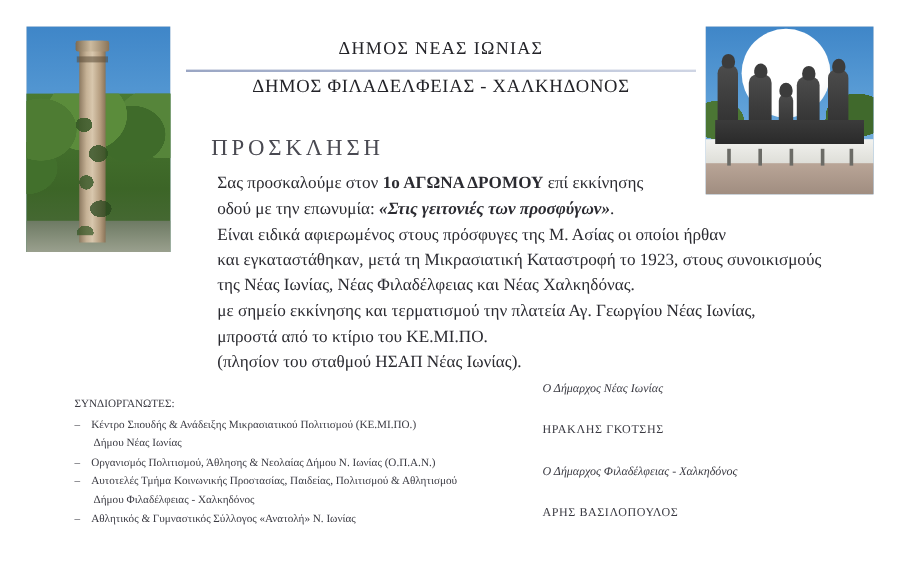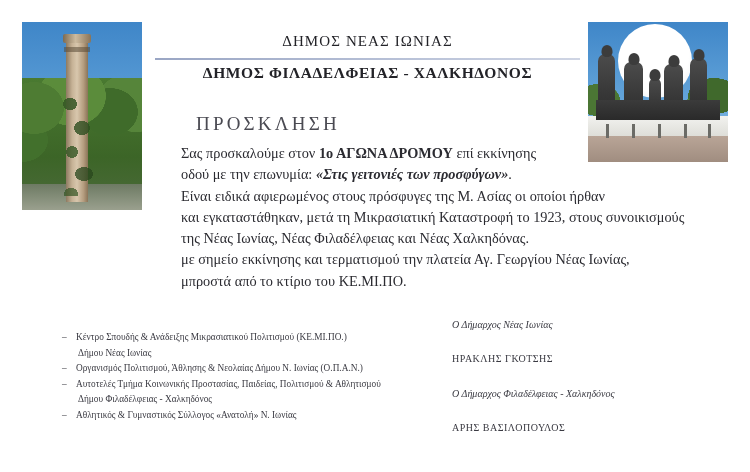--- a/index.html
+++ b/index.html
@@ -132,29 +132,29 @@
     font-size: 15px;
     font-weight: normal;
     letter-spacing: 1.1px;
     color: #232328;
   }
   #title-2 {
     position: absolute;
     left: 155px; top: 64px; width: 425px;
     text-align: center;
     font-size: 15.5px;
-    font-weight: bold;
+    font-weight: normal;
     letter-spacing: 0.6px;
     color: #232328;
   }
 
   
   #invitation-heading {
     position: absolute;
-    left: 196px; top: 113px;
+    left: 176px; top: 113px;
     font-size: 19px;
     letter-spacing: 3.2px;
     color: #4a4a52;
   }
   #body-text {
     position: absolute;
     left: 181px; top: 143px; width: 560px;
     font-size: 14.3px;
     line-height: 21.3px;
     color: #2b2b31;
@@ -235,23 +235,25 @@
   <div id="invitation-heading">ΠΡΟΣΚΛΗΣΗ</div>
 
   <div id="body-text">
     <div class="ln"><span>Σας προσκαλούμε στον </span><b>1ο ΑΓΩΝΑ ΔΡΟΜΟΥ</b><span> επί εκκίνησης</span></div>
     <div class="ln"><span>οδού με την επωνυμία: </span><span class="bi">«Στις γειτονιές των προσφύγων»</span><span>.</span></div>
     <div class="ln">Είναι ειδικά αφιερωμένος στους πρόσφυγες της Μ. Ασίας οι οποίοι ήρθαν</div>
     <div class="ln">και εγκαταστάθηκαν, μετά τη Μικρασιατική Καταστροφή το 1923, στους συνοικισμούς</div>
     <div class="ln">της Νέας Ιωνίας, Νέας Φιλαδέλφειας και Νέας Χαλκηδόνας.</div>
     <div class="ln">με σημείο εκκίνησης και τερματισμού την πλατεία Αγ. Γεωργίου Νέας Ιωνίας,</div>
     <div class="ln">μπροστά από το κτίριο του ΚΕ.ΜΙ.ΠΟ.</div>
+    <div class="ln">(πλησίον του σταθμού ΗΣΑΠ Νέας Ιωνίας).</div>
   </div>
 
   <div id="organisers">
+    <div class="org-title">ΣΥΝΔΙΟΡΓΑΝΩΤΕΣ:</div>
     <ul>
       <li>
         <span class="dash">–</span>
         <span>Κέντρο Σπουδής &amp; Ανάδειξης Μικρασιατικού Πολιτισμού (ΚΕ.ΜΙ.ΠΟ.)</span>
         <span class="sub">Δήμου Νέας Ιωνίας</span>
       </li>
       <li>
         <span class="dash">–</span>
         <span>Οργανισμός Πολιτισμού, Άθλησης &amp; Νεολαίας Δήμου Ν. Ιωνίας (Ο.Π.Α.Ν.)</span>
       </li>

